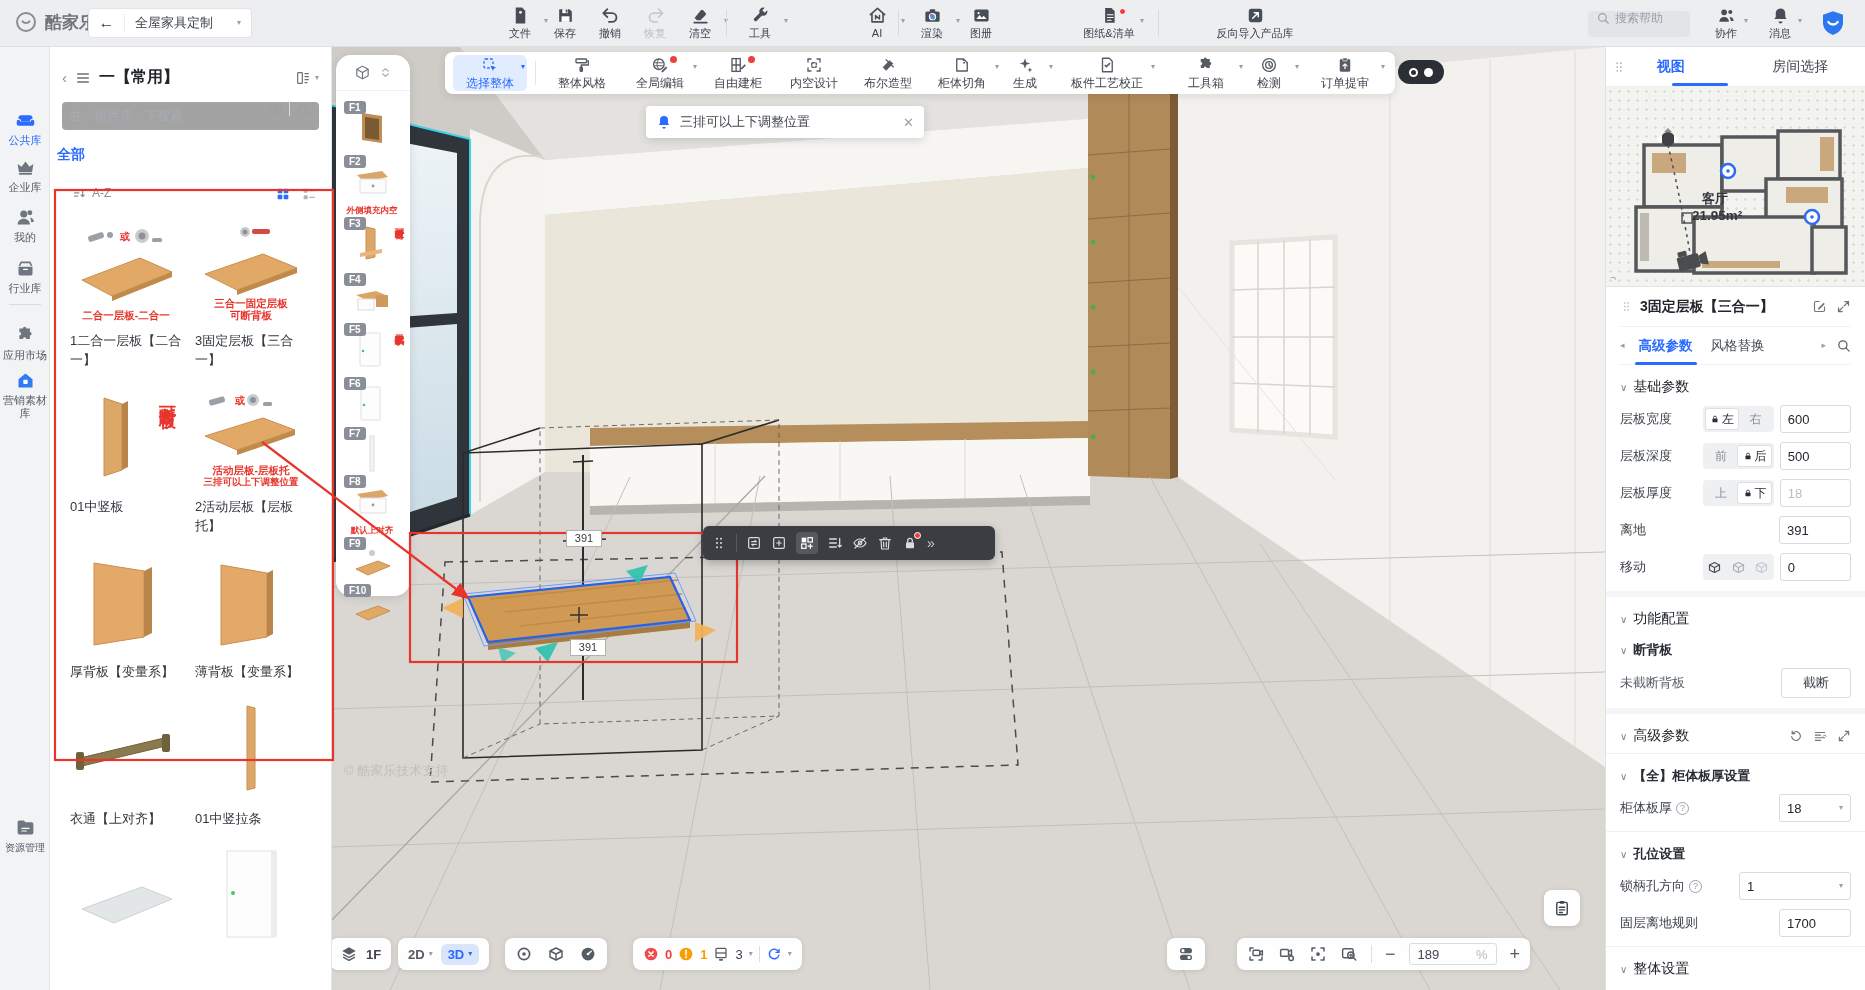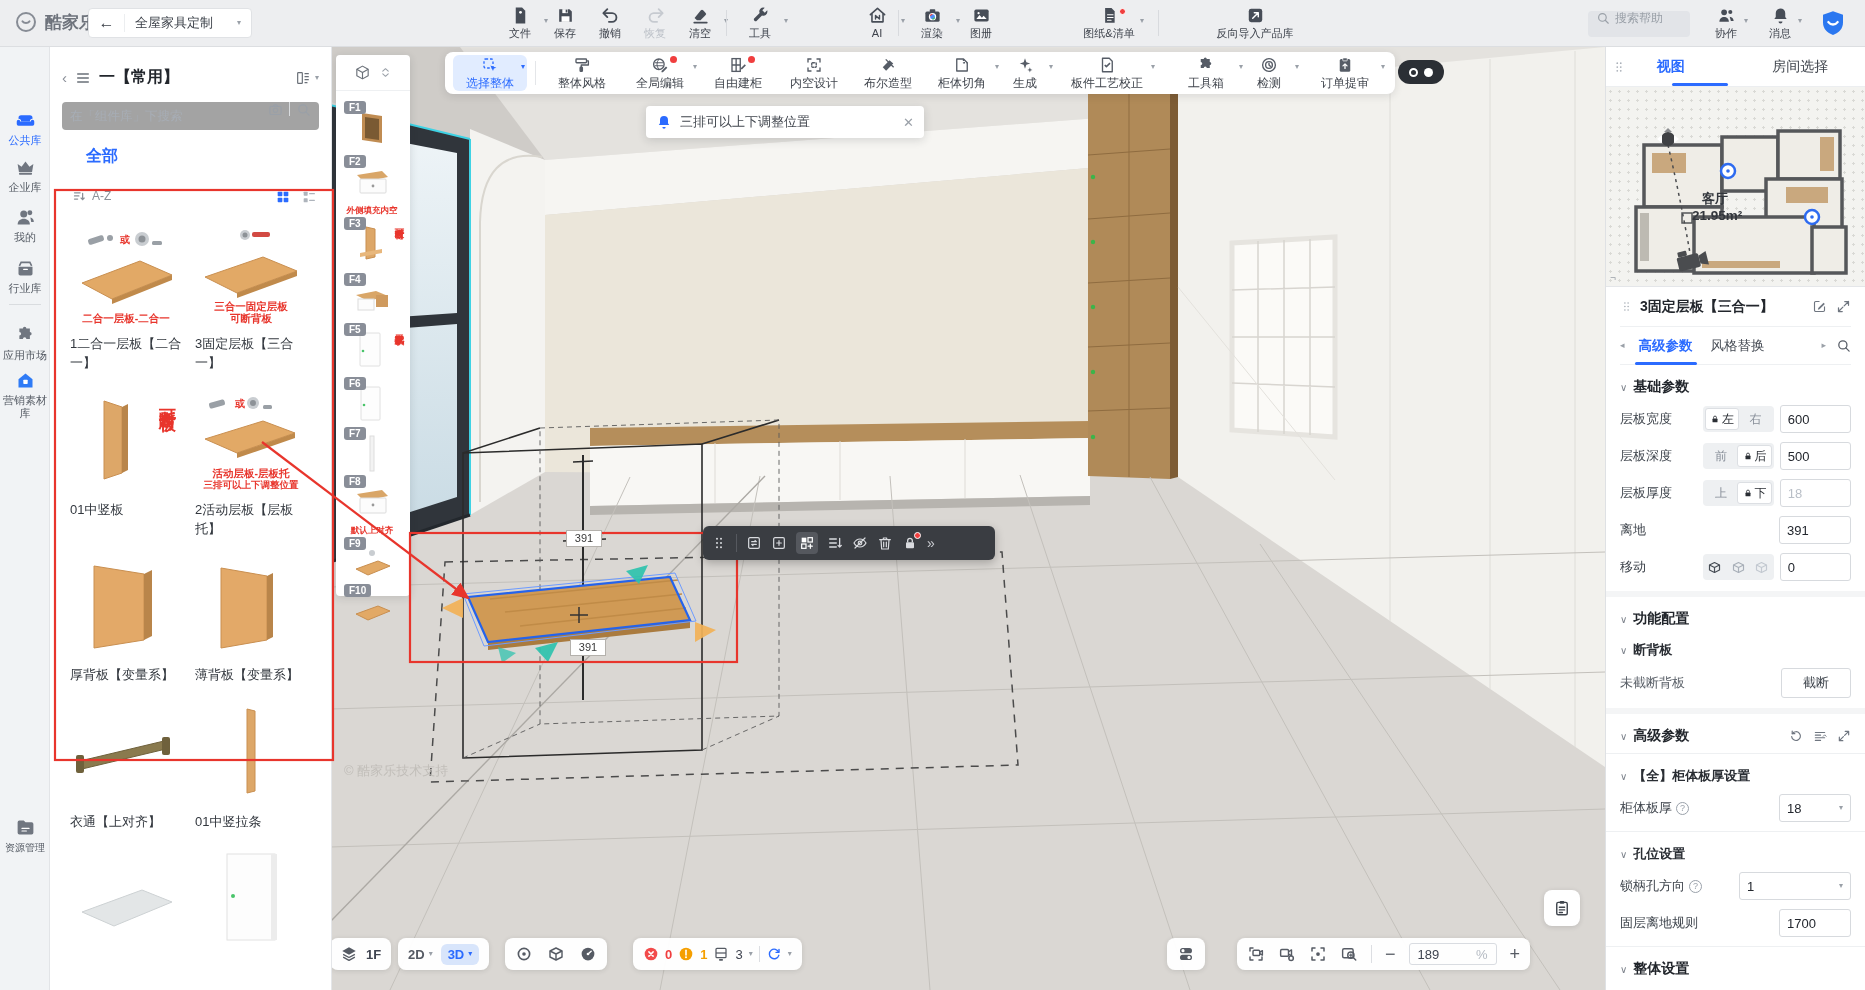--- a/index.html
+++ b/index.html
@@ -31,31 +31,31 @@
 .rli.blueic .ic{color:#2f7bf6}
 .rail-divider{position:absolute;left:9px;width:32px;height:1px;background:#d9dcdf}
 
 .panel{position:absolute;left:50px;top:47px;width:282px;height:943px;background:#fff;border-right:1px solid #e4e6e9;overflow:hidden;z-index:30}
 .p-head{display:flex;align-items:center;gap:8px;padding:20px 12px 0 12px}
 .p-head .ttl{font-size:16px;font-weight:bold;color:#22262c}
 .p-head .chev-l{font-size:15px;color:#8a8f98;cursor:pointer}
 .p-search{margin:14px 12px 0;height:28px;background:#a3a3a3;border-radius:4px;display:flex;padding:0 8px;gap:6px}
 .p-search input{flex:1;border:0;background:transparent;outline:none;font-size:12.5px;color:#3e434c;min-width:0}
 .p-search input::placeholder{color:#a7adb5}
-.p-all{margin:16px 0 0 36px;font-size:16px;font-weight:bold;color:#2b6bff;cursor:pointer}
+.p-all{margin:16px 0 0 7px;font-size:14px;font-weight:bold;color:#2b6bff;cursor:pointer}
 .p-sort{margin:22px 14px 0 22px;display:flex;align-items:flex-start;gap:5px;color:#8a9098;font-size:12px}
 .p-grid{margin:16px 0 0 20px;display:grid;grid-template-columns:114px 114px;column-gap:11px}
 .pitem{width:114px;margin-bottom:14px;cursor:pointer}
 .thumb{position:relative;width:112px;height:106px;background:#fff}
 .badge{position:absolute;left:0;right:0;text-align:center;color:#e8352c;font-weight:bold;font-size:10.5px;line-height:1.25}
 .badge.vert{writing-mode:vertical-rl;left:auto;right:6px;top:8px;font-size:17px;letter-spacing:2px;line-height:1}
 .orchar{position:absolute;color:#e8352c;font-weight:bold;font-size:10px}
 .pname{margin-top:8px;font-size:13px;color:#33383f;line-height:1.45;min-height:19px}
 
-.fcol{position:absolute;left:336px;top:55px;width:74px;height:541px;background:#fff;border-radius:4px;box-shadow:0 2px 8px rgba(31,35,41,.14);z-index:20}
+.fcol{position:absolute;left:336px;top:55px;width:74px;height:541px;background:#fff;border-radius:15px;box-shadow:0 2px 8px rgba(31,35,41,.14);z-index:20}
 .fcol .fhead{height:36px;display:flex;align-items:center;justify-content:center;gap:8px;color:#6a7078;border-bottom:1px solid #eef0f2}
 .ftile{position:absolute;left:14px;width:44px;height:44px}
 .ftile .fimg{position:absolute;left:2px;top:2px;width:40px;height:40px}
 .fkey{position:absolute;left:-6px;top:-4px;background:#898e98;color:#fff;font-size:10px;font-weight:bold;padding:1px 5px;border-radius:3px;z-index:2}
 .fnote{position:absolute;color:#e8352c;font-weight:bold;font-size:8.5px;line-height:1.2;text-align:center}
 .fnote.vert{writing-mode:vertical-rl;font-size:9.5px}
 
 .toolbar2{position:absolute;left:445px;top:52px;width:950px;height:42px;background:#fff;border-radius:8px;box-shadow:0 2px 8px rgba(31,35,41,.12);z-index:25}
 .t2-item{position:absolute;top:3px;width:78px;height:36px;text-align:center;font-size:12px;color:#40454d;cursor:pointer}
 .t2-item .ic{margin:1px auto 1px;width:18px;height:18px;color:#565c66}
@@ -95,21 +95,21 @@
 .minimap{position:relative;height:200px;background:#f3f3f0;background-image:radial-gradient(circle,#d9d9d5 1px,transparent 1.3px);background-size:9px 9px;border-bottom:1px solid #e4e6e9}
 .props{padding:0 14px;height:700px;overflow:hidden}
 .props-head{display:flex;align-items:center;gap:7px;height:40px;border-bottom:1px solid #eef0f2}
 .props-head .ttl{font-size:14px;font-weight:bold;color:#22262c}
 .ptabs{display:flex;align-items:center;height:38px;border-bottom:1px solid #eef0f2;gap:10px}
 .ptab{font-size:13.5px;color:#454b54;cursor:pointer;position:relative;padding:9px 4px}
 .ptab.active{color:#2b6bff;font-weight:bold}
 .ptab.active::after{content:"";position:absolute;left:0;right:0;bottom:-1px;height:3px;background:#2b6bff;border-radius:2px}
 .sec{display:flex;align-items:center;gap:6px;margin:13px 0 4px}
 .sec .chev{color:#7d838c;font-size:10px}
-.sec .st{font-size:14px;font-weight:bold;color:#22262c}
+.sec .st{font-size:14px;font-weight:normal;color:#22262c}
 .sec .st.sm{font-size:13px;font-weight:bold;color:#2a2e34}
 .sec .secicons{margin-left:auto;display:flex;gap:10px;color:#6f7680}
 .sec .secicons .ic{width:14px;height:14px}
 .prow{display:flex;align-items:center;margin:9px 0}
 .plabel{width:84px;font-size:13px;color:#3f454d;display:flex;align-items:center;gap:4px}
 .ptoggle{width:72px;height:26px;background:#eef0f2;border-radius:4px;display:flex;padding:2px;margin-right:6px}
 .ptoggle .cell{flex:1;display:flex;align-items:center;justify-content:center;font-size:12px;color:#878e98;gap:2px;cursor:pointer}
 .ptoggle .cell.on{background:#fff;border:1px solid #dcdfe3;border-radius:3px;color:#2a2e34}
 .pinput{margin-left:auto;width:72px;height:28px;border:1px solid #d7dade;border-radius:3px;display:flex;align-items:center;padding:0 7px}
 .pinput input{width:100%;border:0;outline:none;font-size:13px;color:#23272e;background:transparent}

